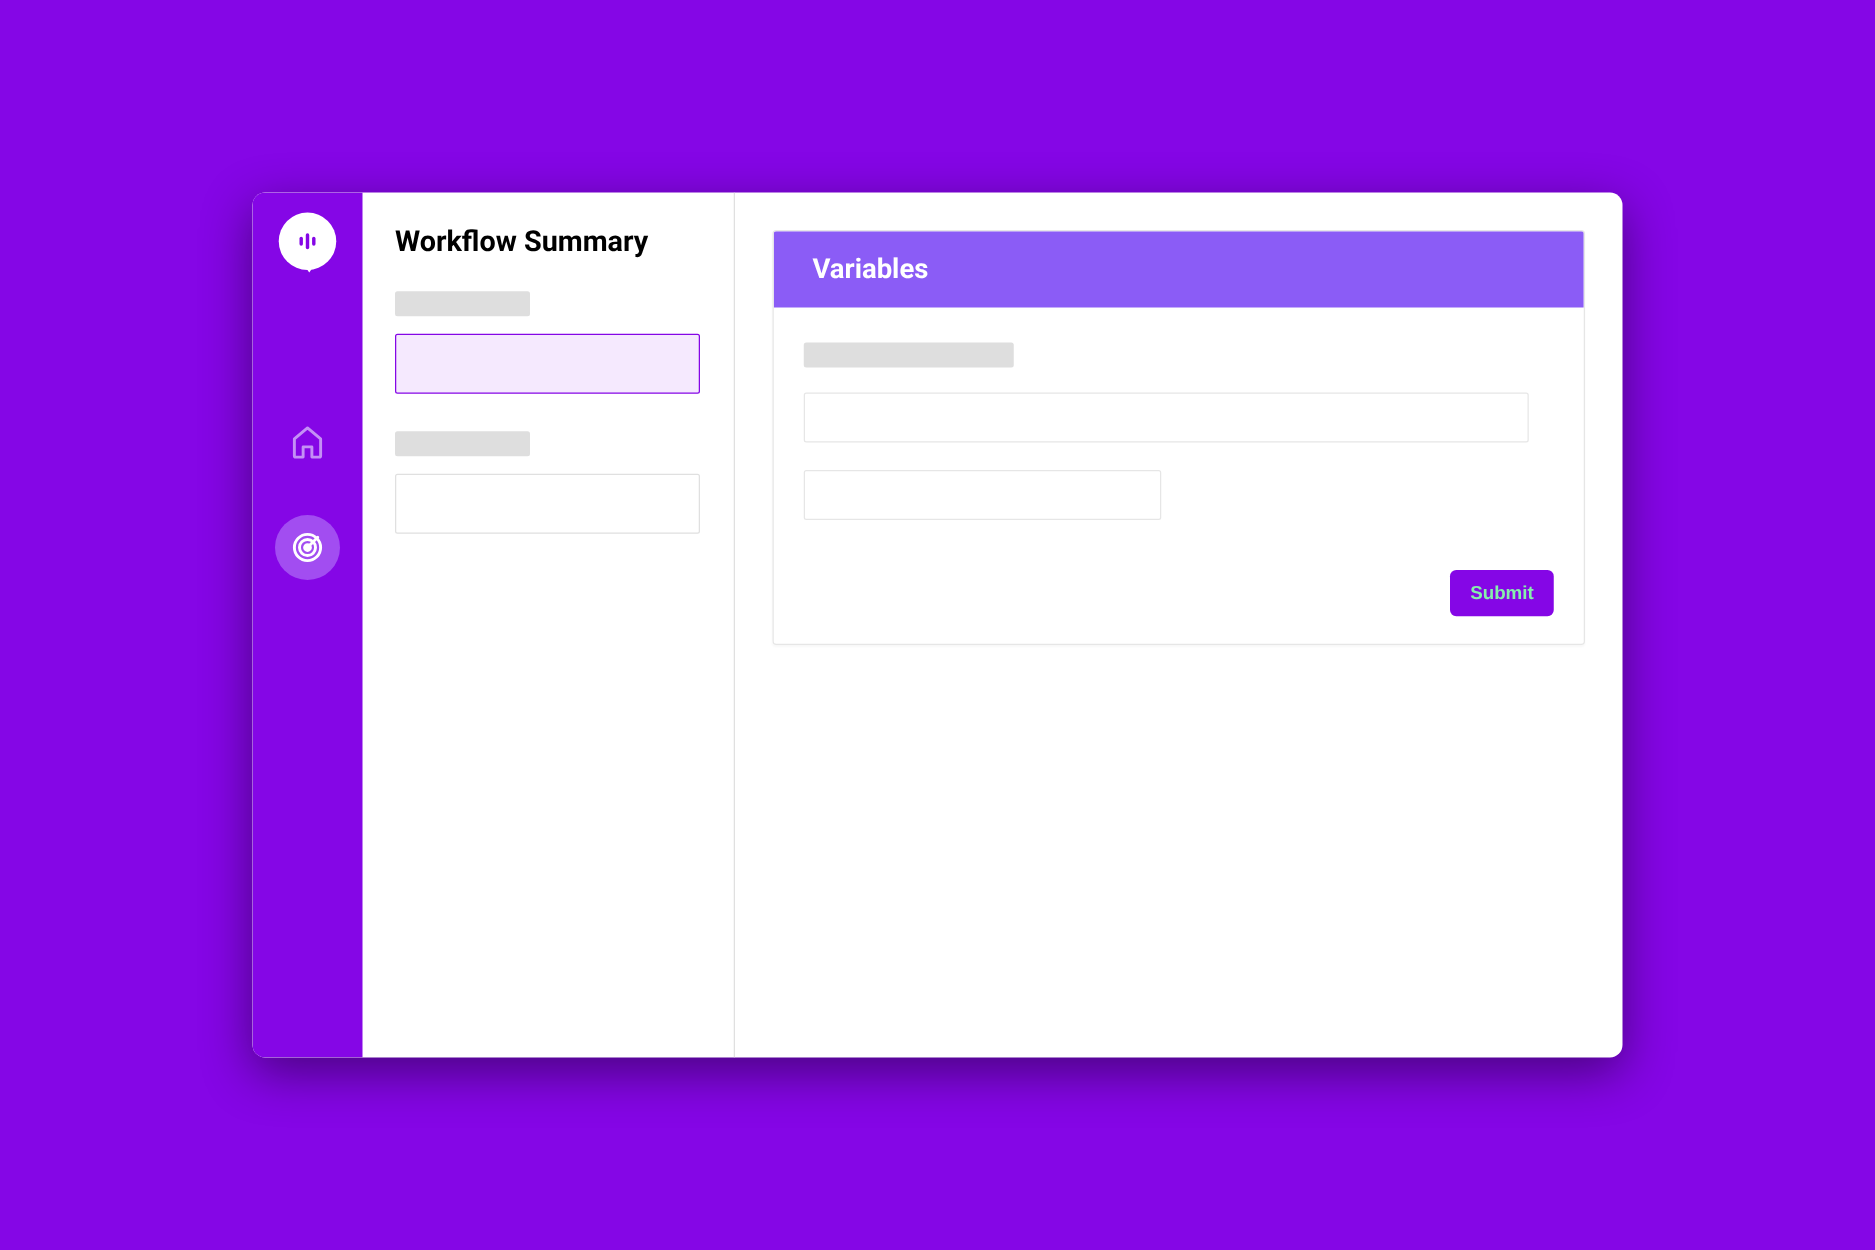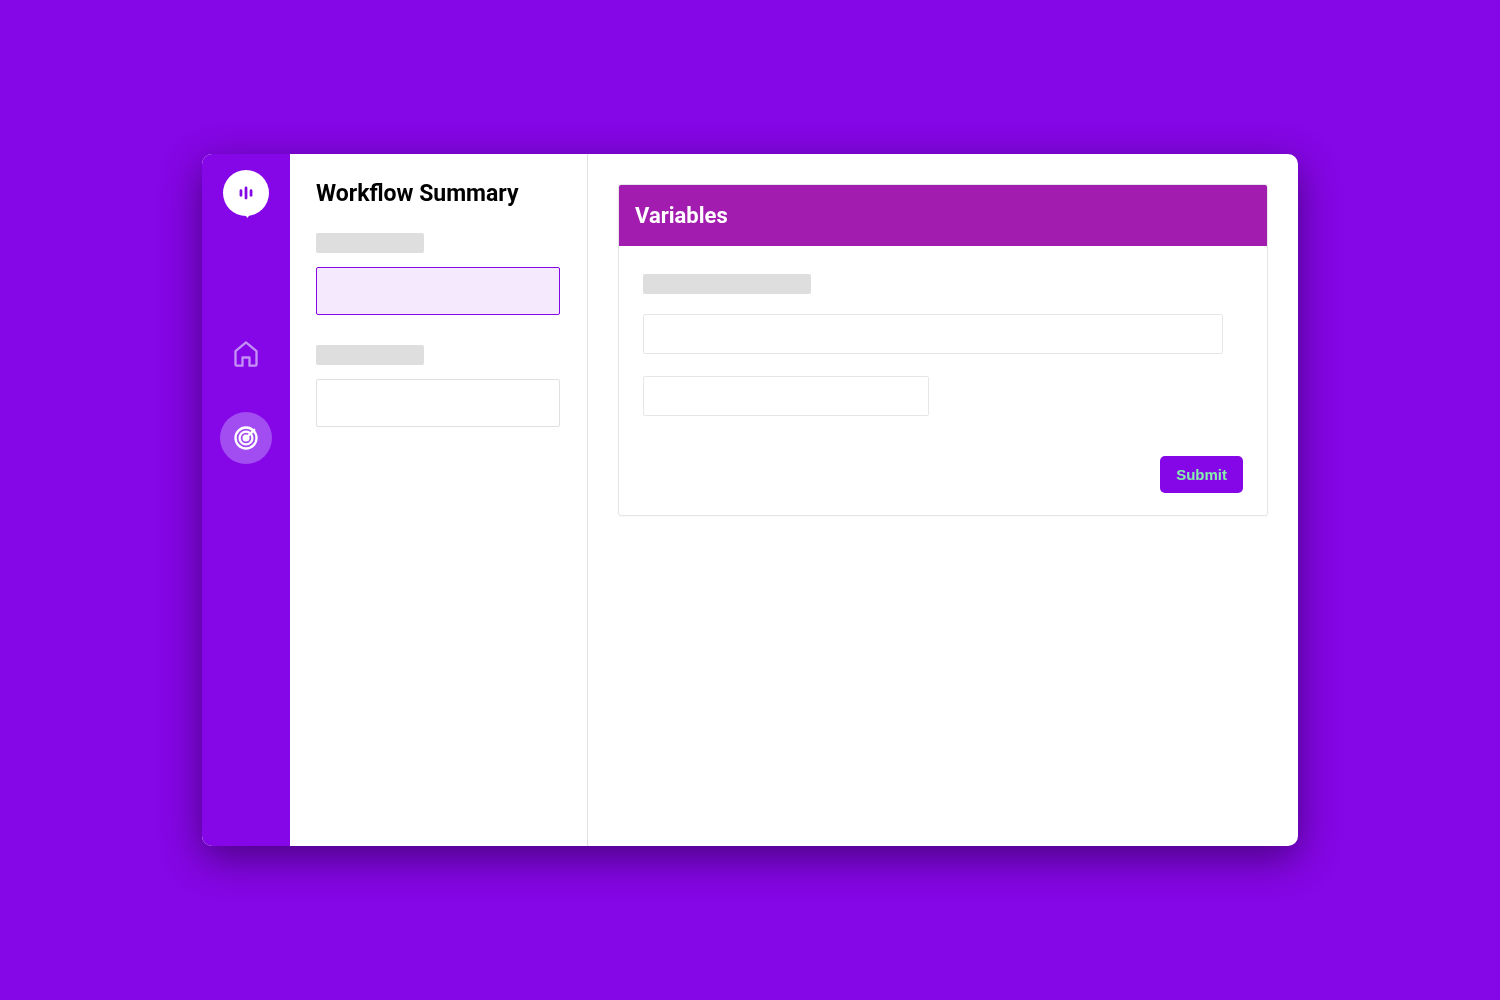--- a/index.html
+++ b/index.html
@@ -107,23 +107,23 @@
       flex: 1;
       padding: 30px;
     }
     .card {
       border: 1px solid #e6e6e6;
       border-radius: 3px;
       overflow: hidden;
       box-shadow: 0 1px 2px rgba(0,0,0,0.03);
     }
     .card-header {
-      background: #a21caf;
+      background: #8b5cf6;
       color: #ffffff;
-      padding: 18px 16px;
+      padding: 18px 31px;
       font-size: 22px;
       font-weight: 700;
     }
     .card-body {
       padding: 28px 24px 22px 24px;
     }
     .field-full {
       width: 580px;
       height: 40px;
       border: 1px solid #e6e6e6;

